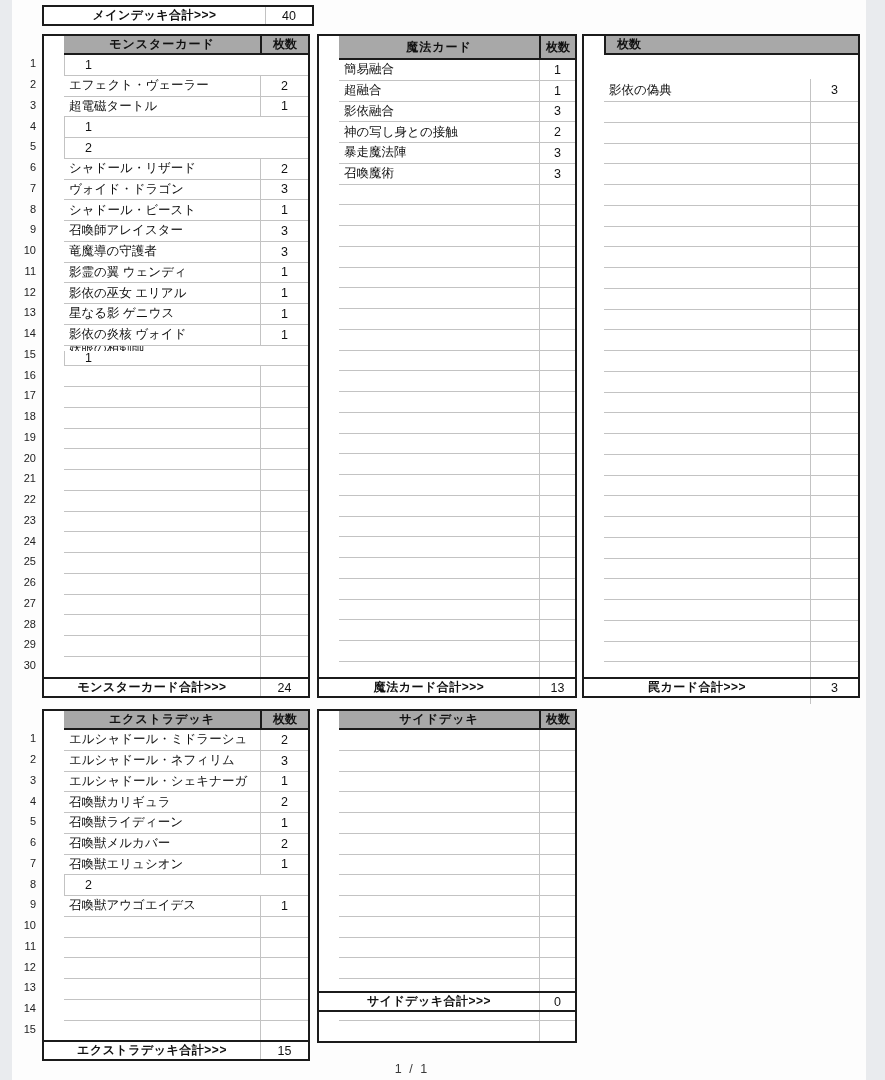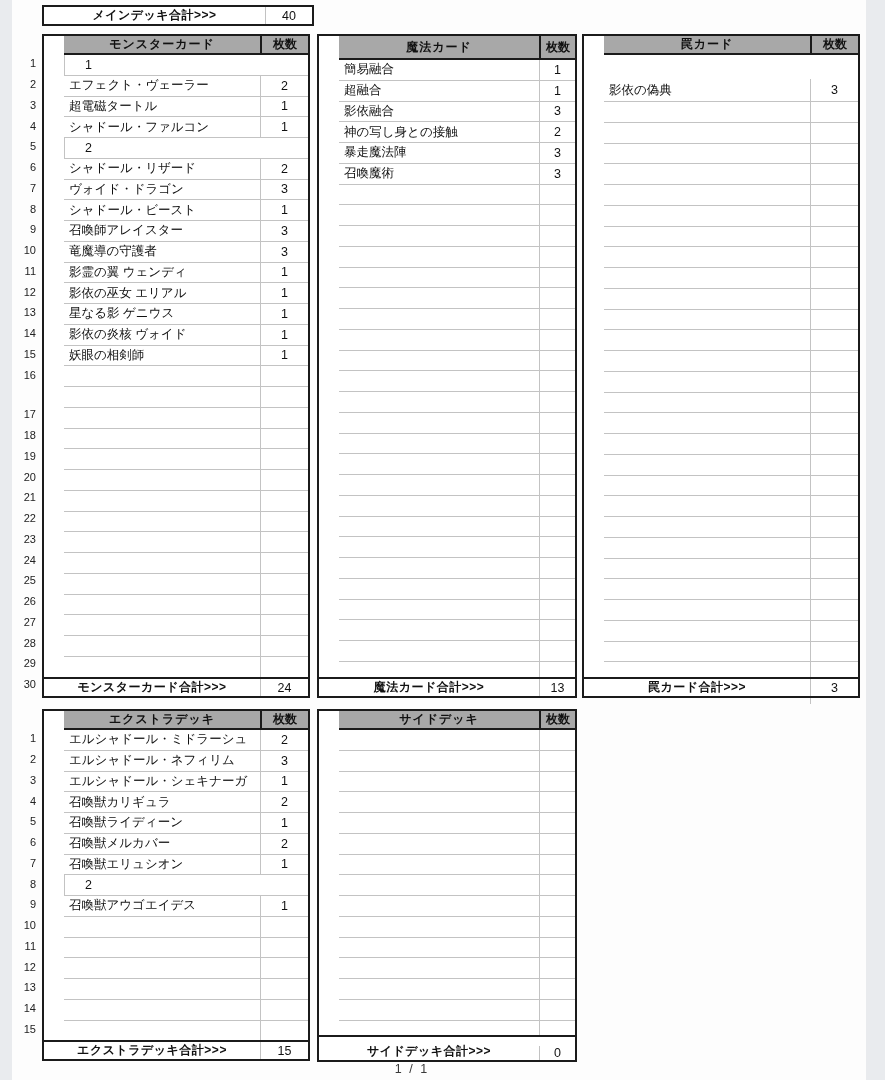--- a/index.html
+++ b/index.html
@@ -102,21 +102,21 @@
       <div style="height: 20.75px;">7</div>
       <div style="height: 20.75px;">8</div>
       <div style="height: 20.75px;">9</div>
       <div style="height: 20.75px;">10</div>
       <div style="height: 20.75px;">11</div>
       <div style="height: 20.75px;">12</div>
       <div style="height: 20.75px;">13</div>
       <div style="height: 20.75px;">14</div>
       <div style="height: 20.75px;">15</div>
       <div style="height: 20.75px;">16</div>
-      <div style="height: 20.75px; margin-top: 19px;">17</div>
+      <div style="height: 20.75px;">17</div>
       <div style="height: 20.75px;">18</div>
       <div style="height: 20.75px;">19</div>
       <div style="height: 20.75px;">20</div>
       <div style="height: 20.75px;">21</div>
       <div style="height: 20.75px;">22</div>
       <div style="height: 20.75px;">23</div>
       <div style="height: 20.75px;">24</div>
       <div style="height: 20.75px;">25</div>
       <div style="height: 20.75px;">26</div>
       <div style="height: 20.75px;">27</div>
@@ -134,21 +134,20 @@
       </div>
       <div class="grow" style="height: 20.75px;">
         <div class="nm">エフェクト・ヴェーラー</div>
         <div class="ct" style="width: 48px;">2</div>
       </div>
       <div class="grow" style="height: 20.75px;">
         <div class="nm">超電磁タートル</div>
         <div class="ct" style="width: 48px;">1</div>
       </div>
       <div class="grow" style="height: 20.75px;">
-        <div class="nm">シャドール・ファルコン</div>
         <div class="ct" style="width: 48px;">1</div>
       </div>
       <div class="grow" style="height: 20.75px;">
         <div class="ct" style="width: 48px;">2</div>
       </div>
       <div class="grow" style="height: 20.75px;">
         <div class="nm">シャドール・リザード</div>
         <div class="ct" style="width: 48px;">2</div>
       </div>
       <div class="grow" style="height: 20.75px;">
@@ -176,21 +175,21 @@
         <div class="ct" style="width: 48px;">1</div>
       </div>
       <div class="grow" style="height: 20.75px;">
         <div class="nm">星なる影 ゲニウス</div>
         <div class="ct" style="width: 48px;">1</div>
       </div>
       <div class="grow" style="height: 20.75px;">
         <div class="nm">影依の炎核 ヴォイド</div>
         <div class="ct" style="width: 48px;">1</div>
       </div>
-      <div class="grow" style="height: 20.75px;">
+      <div class="grow" style="height: 20.75px; flex-direction: column;">
         <div class="nm">妖眼の相剣師</div>
         <div class="ct" style="width: 48px;">1</div>
       </div>
       <div class="grow" style="height: 20.75px;">
         <div class="nm"></div>
         <div class="ct" style="width: 48px;"></div>
       </div>
       <div class="grow" style="height: 20.75px;">
         <div class="nm"></div>
         <div class="ct" style="width: 48px;"></div>
@@ -377,21 +376,20 @@
         <div class="nm"></div>
         <div class="ct" style="width: 36px;"></div>
       </div>
     </div>
     <div class="gfoot" style="left: 317px; top: 677px; width: 260px; height: 21px;">
       <div class="flbl">魔法カード合計&gt;&gt;&gt;</div>
       <div class="fval" style="width: 36px;">13</div>
     </div>
     <div class="group" style="left: 582px; top: 34px; width: 278px; height: 645.5px;">
       <div class="ghead" style="height: 19px;">
-        <div class="gtitle">罠カード</div>
         <div class="gcnt" style="width: 48px;">枚数</div>
       </div>
       <div class="grow" style="height: 23px; margin-top: 24px;">
         <div class="nm">影依の偽典</div>
         <div class="ct" style="width: 48px;">3</div>
       </div>
       <div class="grow" style="height: 20.75px;">
         <div class="nm"></div>
         <div class="ct" style="width: 48px;"></div>
       </div>
@@ -659,19 +657,19 @@
       </div>
       <div class="grow" style="height: 20.75px;">
         <div class="nm"></div>
         <div class="ct" style="width: 36px;"></div>
       </div>
       <div class="grow" style="height: 20.75px;">
         <div class="nm"></div>
         <div class="ct" style="width: 36px;"></div>
       </div>
     </div>
-    <div class="gfoot" style="left: 317px; top: 1035px; width: 260px; height: 27px; align-items: flex-end;">
+    <div class="gfoot" style="left: 317px; top: 991px; width: 260px; height: 21px;">
       <div class="flbl">サイドデッキ合計&gt;&gt;&gt;</div>
       <div class="fval" style="width: 36px;">0</div>
     </div>
   </div>
 
 <div class="pageind">1 / 1</div>
 
 </body></html>

